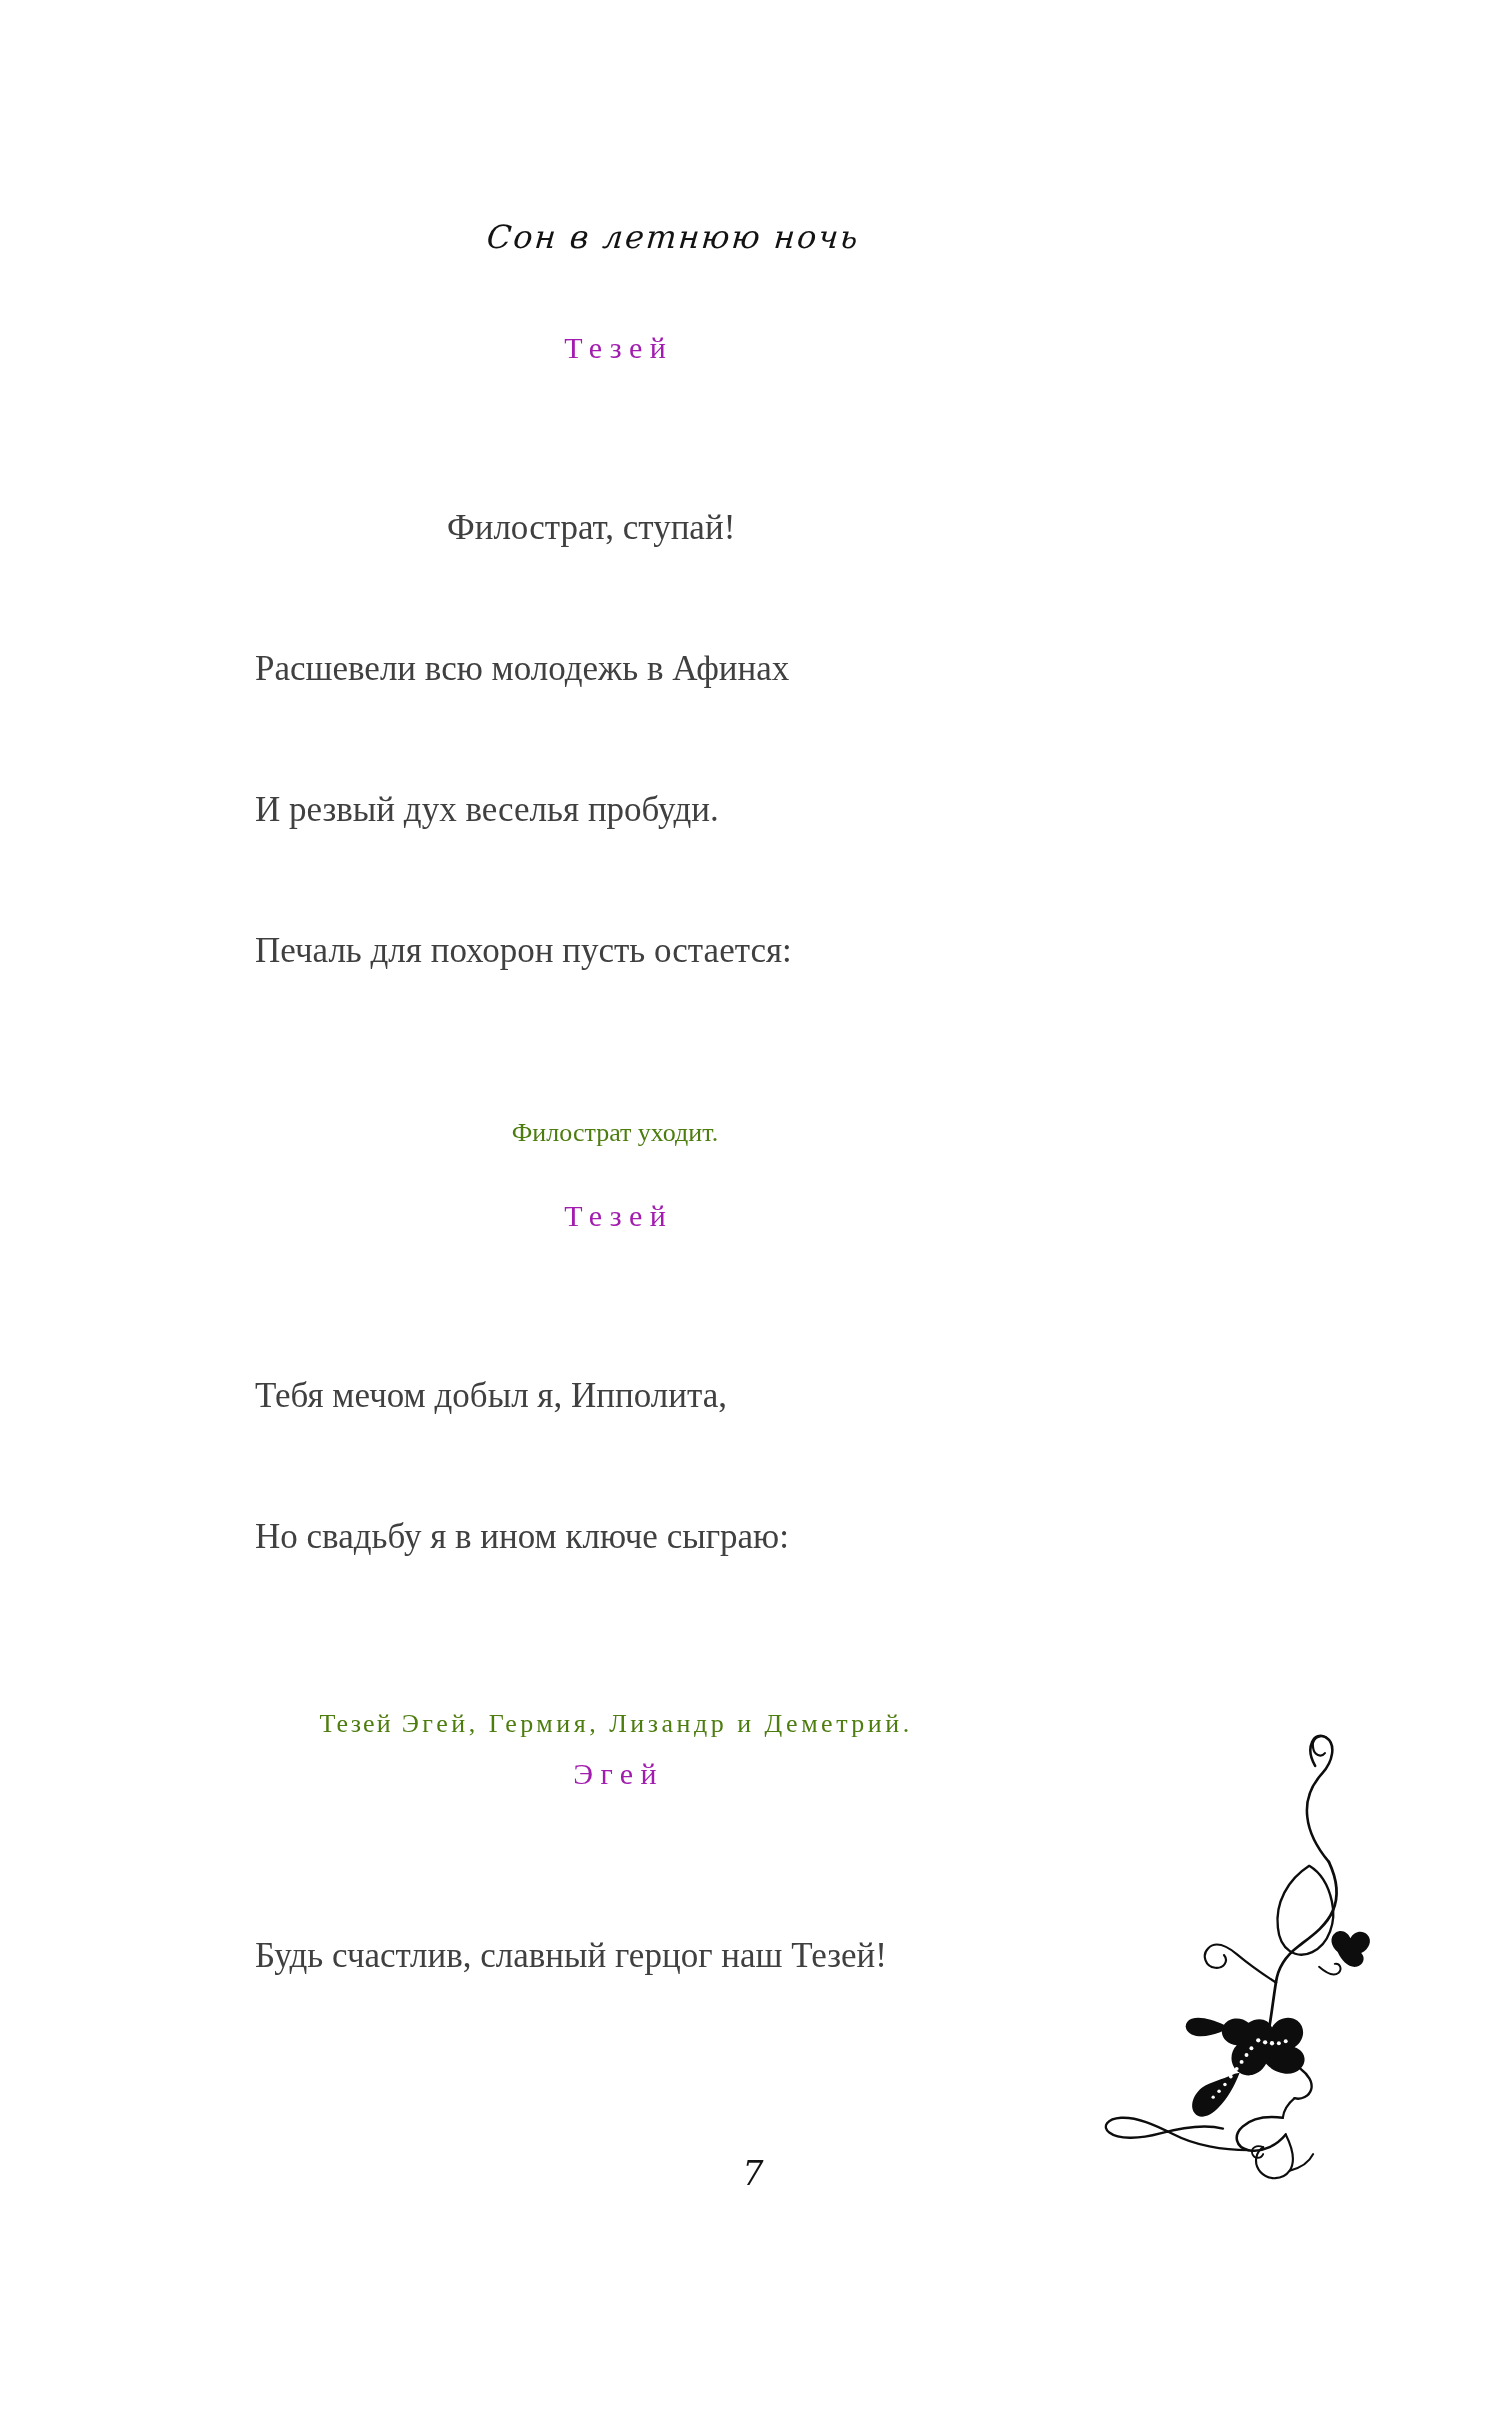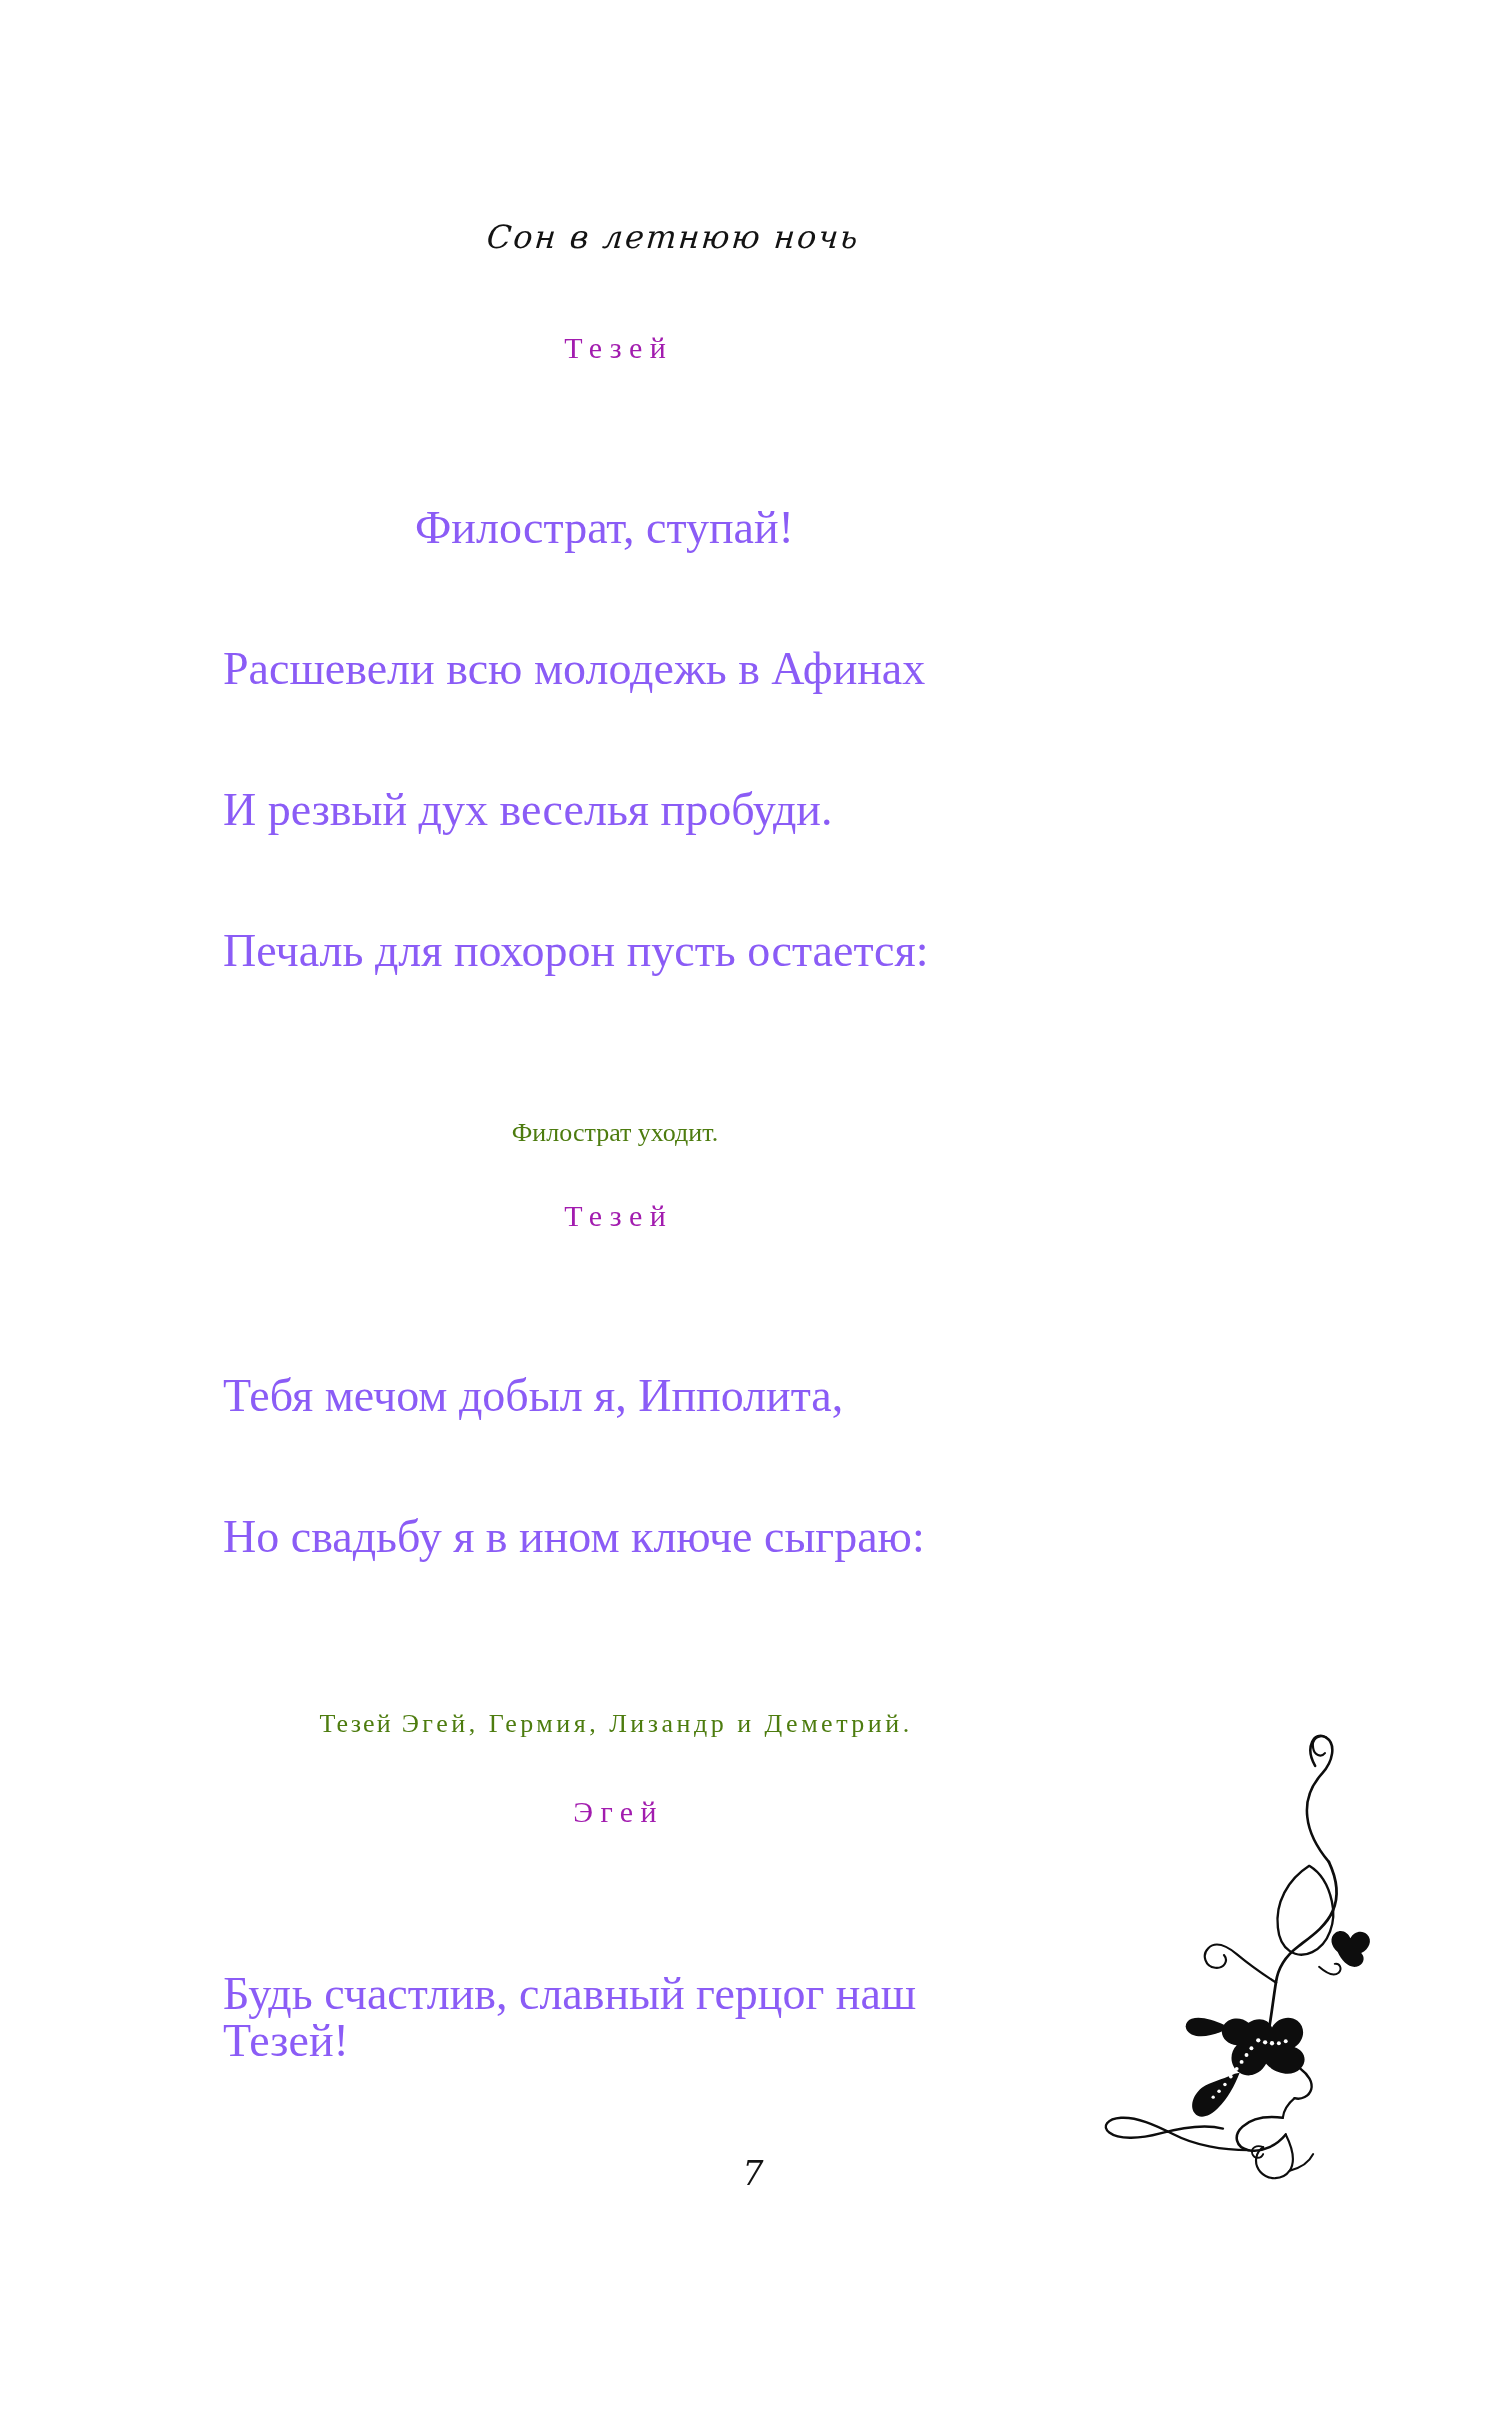--- a/index.html
+++ b/index.html
@@ -43,24 +43,25 @@
   .speaker {
     text-align: center;
     font-size: 30px;
     letter-spacing: 7.4px;
     text-indent: 7.4px;
     color: #a21caf;
     line-height: 1.0;
   }
 
   .verse {
-    font-size: 46px;
+    font-size: 35px;
     line-height: 47px;
-    color: #8b5cf6;
+    color: #404040;
     white-space: pre-wrap;
+    margin-left: 32px;
   }
 
   .verse .ln { display: block; }
   .verse .ln.indent { padding-left: 192px; }
 
   .stage {
     text-align: center;
     font-size: 26px;
     color: #4d7c0f;
     line-height: 1.0;
@@ -73,21 +74,21 @@
   }
   .stage.spaced .nm { letter-spacing: 3.5px; }
 
   
   .b-sp-1  { margin-top: 0px; }
   .b-v-1   { margin-top: 47px; }
   .b-st-1  { margin-top: 52px; }
   .b-sp-2  { margin-top: 55px; }
   .b-v-2   { margin-top: 47px; }
   .b-st-2  { margin-top: 57px; }
-  .b-sp-3  { margin-top: 60px; }
+  .b-sp-3  { margin-top: 22px; }
   .b-v-3   { margin-top: 49px; }
 
   
   .folio {
     position: absolute;
     left: 0;
     top: 2154px;
     width: 1506px;
     text-align: center;
     font-family: "DejaVu Serif", "Liberation Serif", serif;

